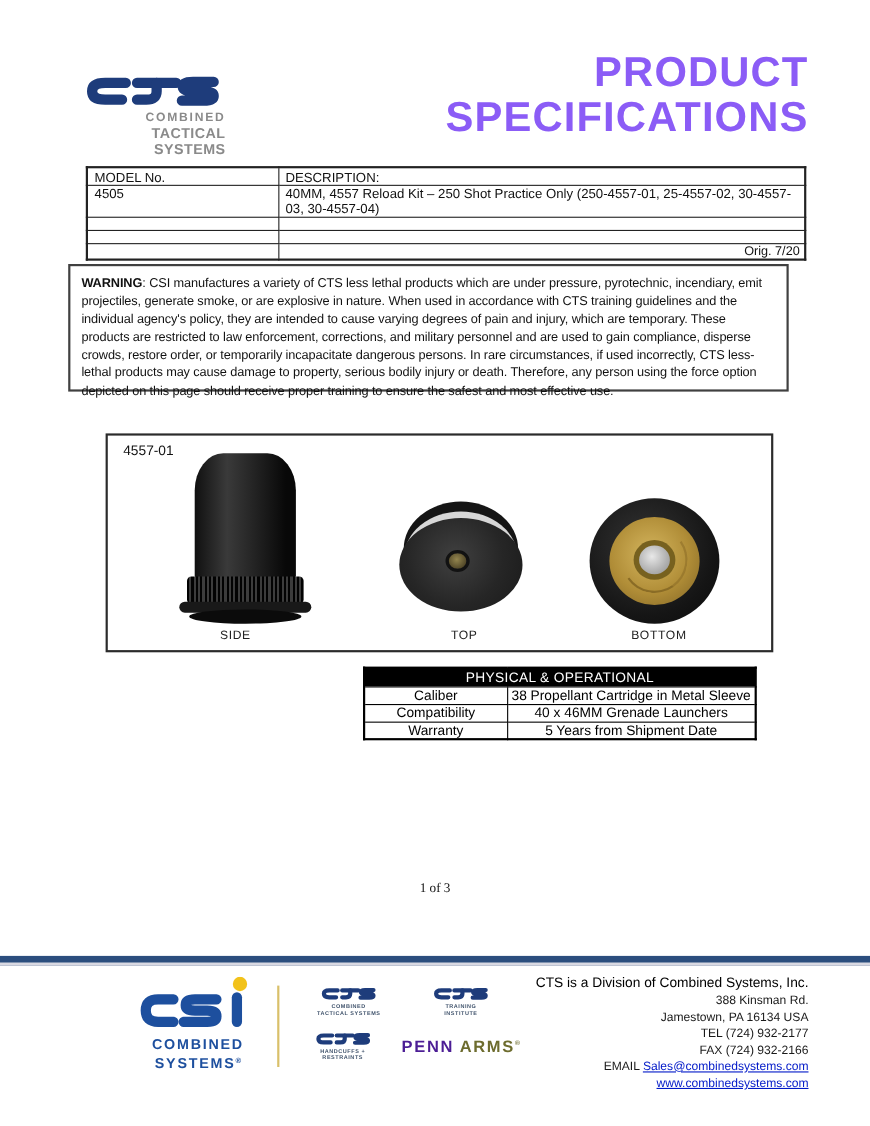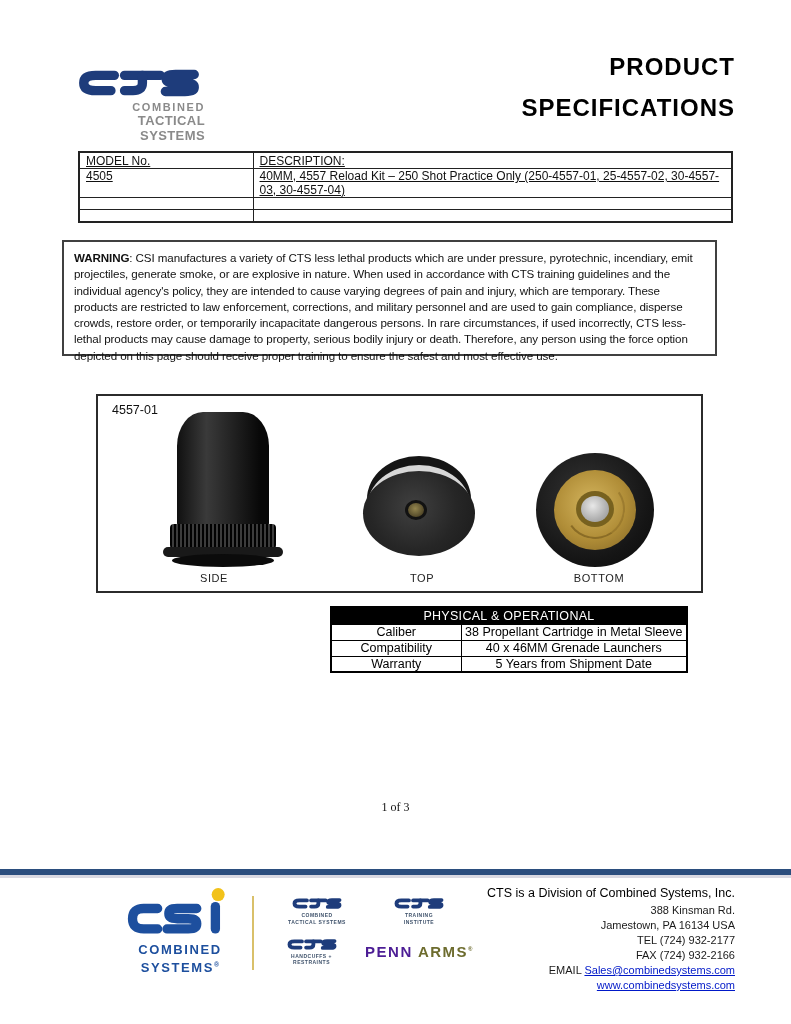--- a/index.html
+++ b/index.html
@@ -10,30 +10,30 @@
   }
 
   
   .cts-logo-block { position:absolute; left:75px; top:66px; width:130px; }
   .cts-mark { display:block; width:128px; height:34px; }
   .cts-cap1 { font-weight:bold; font-size:11px; color:#8a8a8a; text-align:right; letter-spacing:1.6px; margin-top:1px; }
   .cts-cap2 { font-weight:bold; font-size:13px; color:#8a8a8a; text-align:right; letter-spacing:0.4px; }
 
   .doc-title {
     position:absolute; right:56px; top:46px; text-align:right;
-    font-weight:bold; font-size:24px; line-height:41px; letter-spacing:1px; color:#000000;
+    font-weight:bold; font-size:38px; line-height:41px; letter-spacing:1px; color:#8b5cf6;
   }
 
   
   .model-table {
     position:absolute; left:78px; top:151px; width:655px;
     border-collapse:collapse; font-size:12px; color:#111;
     border:2px solid #222;
   }
-  .model-table td { border:1px solid #222; padding:1px 4px 0 6px; vertical-align:top;text-decoration:underline; }
+  .model-table td { border:1px solid #222; padding:1px 4px 0 6px; vertical-align:top; }
   .model-table .c1 { width:174px; }
   .model-table .r-head td { height:15px; }
   .model-table .r-desc td { height:28px; line-height:13.5px; }
   .model-table .r-empty td { height:12px; }
   .model-table .r-orig td { height:14px; }
   .model-table .orig { text-align:right; font-size:11.5px; padding-right:4px; }
 
   
   .warning-box {
     position:absolute; left:62px; top:240px; width:655px; height:116px;
@@ -156,20 +156,24 @@
       <td class="c1">4505</td>
       <td>40MM, 4557 Reload Kit – 250 Shot Practice Only (250-4557-01, 25-4557-02, 30-4557-03, 30-4557-04)</td>
     </tr>
     <tr class="r-empty">
       <td class="c1"></td>
       <td></td>
     </tr>
     <tr class="r-empty">
       <td class="c1"></td>
       <td></td>
+    </tr>
+    <tr class="r-orig">
+      <td class="c1"></td>
+      <td class="orig">Orig. 7/20</td>
     </tr>
   </tbody>
     </table>
 
   <div class="warning-box"><b>WARNING</b><span>: CSI manufactures a variety of CTS less lethal products which are under pressure, pyrotechnic, incendiary, emit projectiles, generate smoke, or are explosive in nature.  When used in accordance with CTS training guidelines and the individual agency's policy, they are intended to cause varying degrees of pain and injury, which are temporary.  These products are restricted to law enforcement, corrections, and military personnel and are used to gain compliance, disperse crowds, restore order, or temporarily incapacitate dangerous persons.  In rare circumstances, if used incorrectly, CTS less-lethal products may cause damage to property, serious bodily injury or death.  Therefore, any person using the force option depicted on this page should receive proper training to ensure the safest and most effective use.</span></div>
 
   <div class="product-panel">
     <div class="part-no">4557-01</div>
 
     <div class="view view-side">

